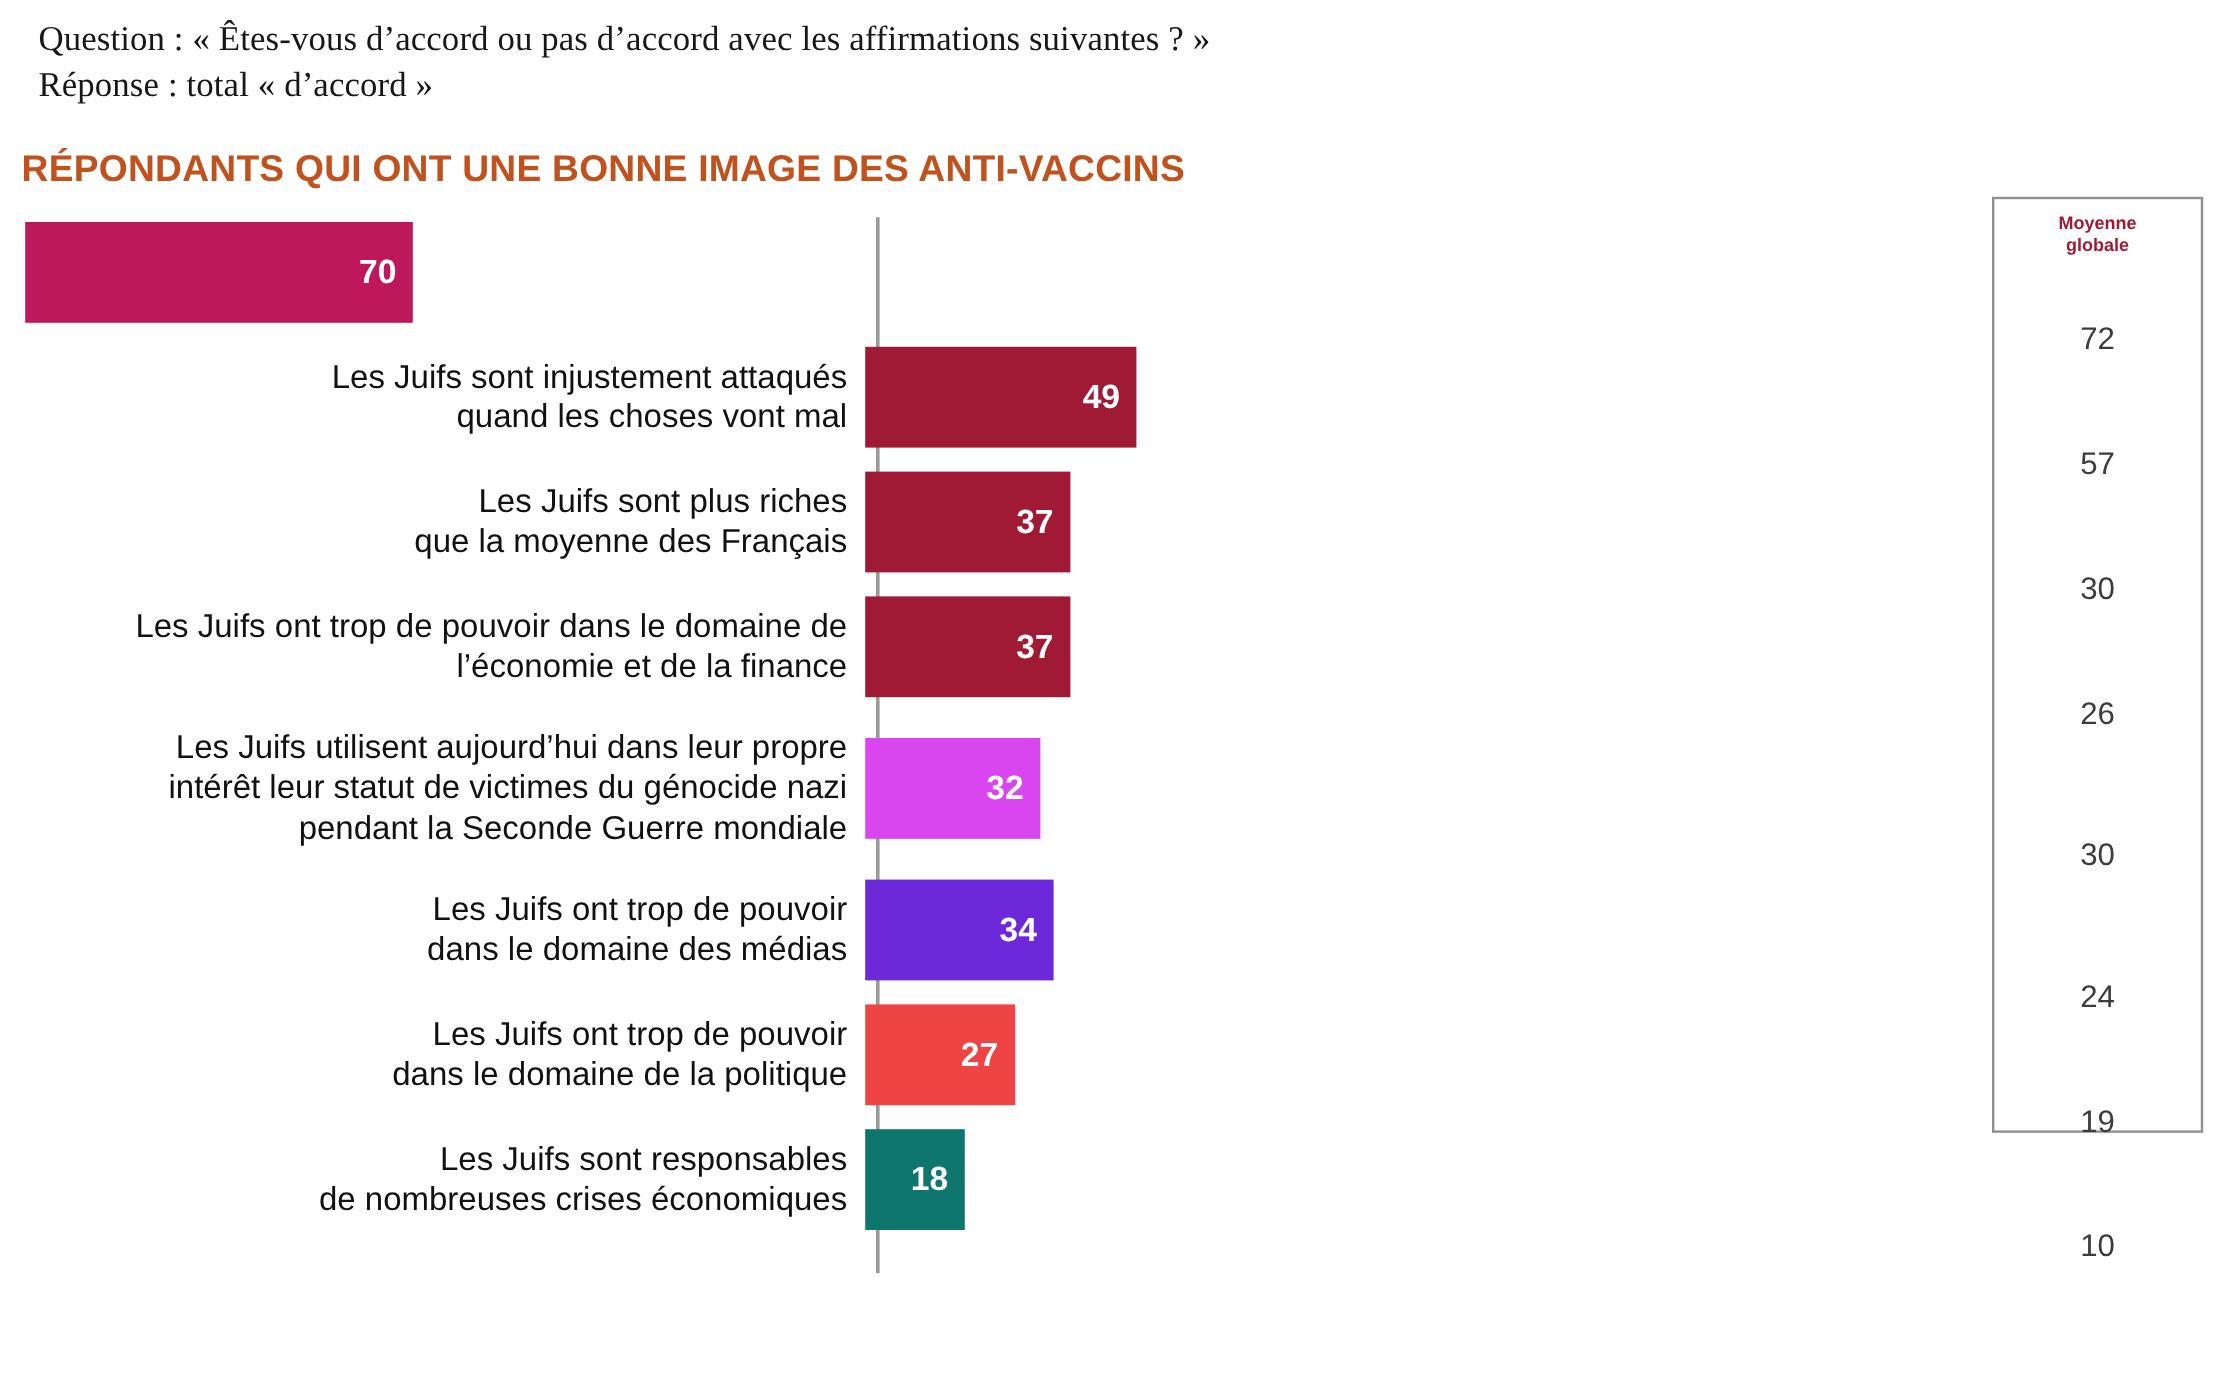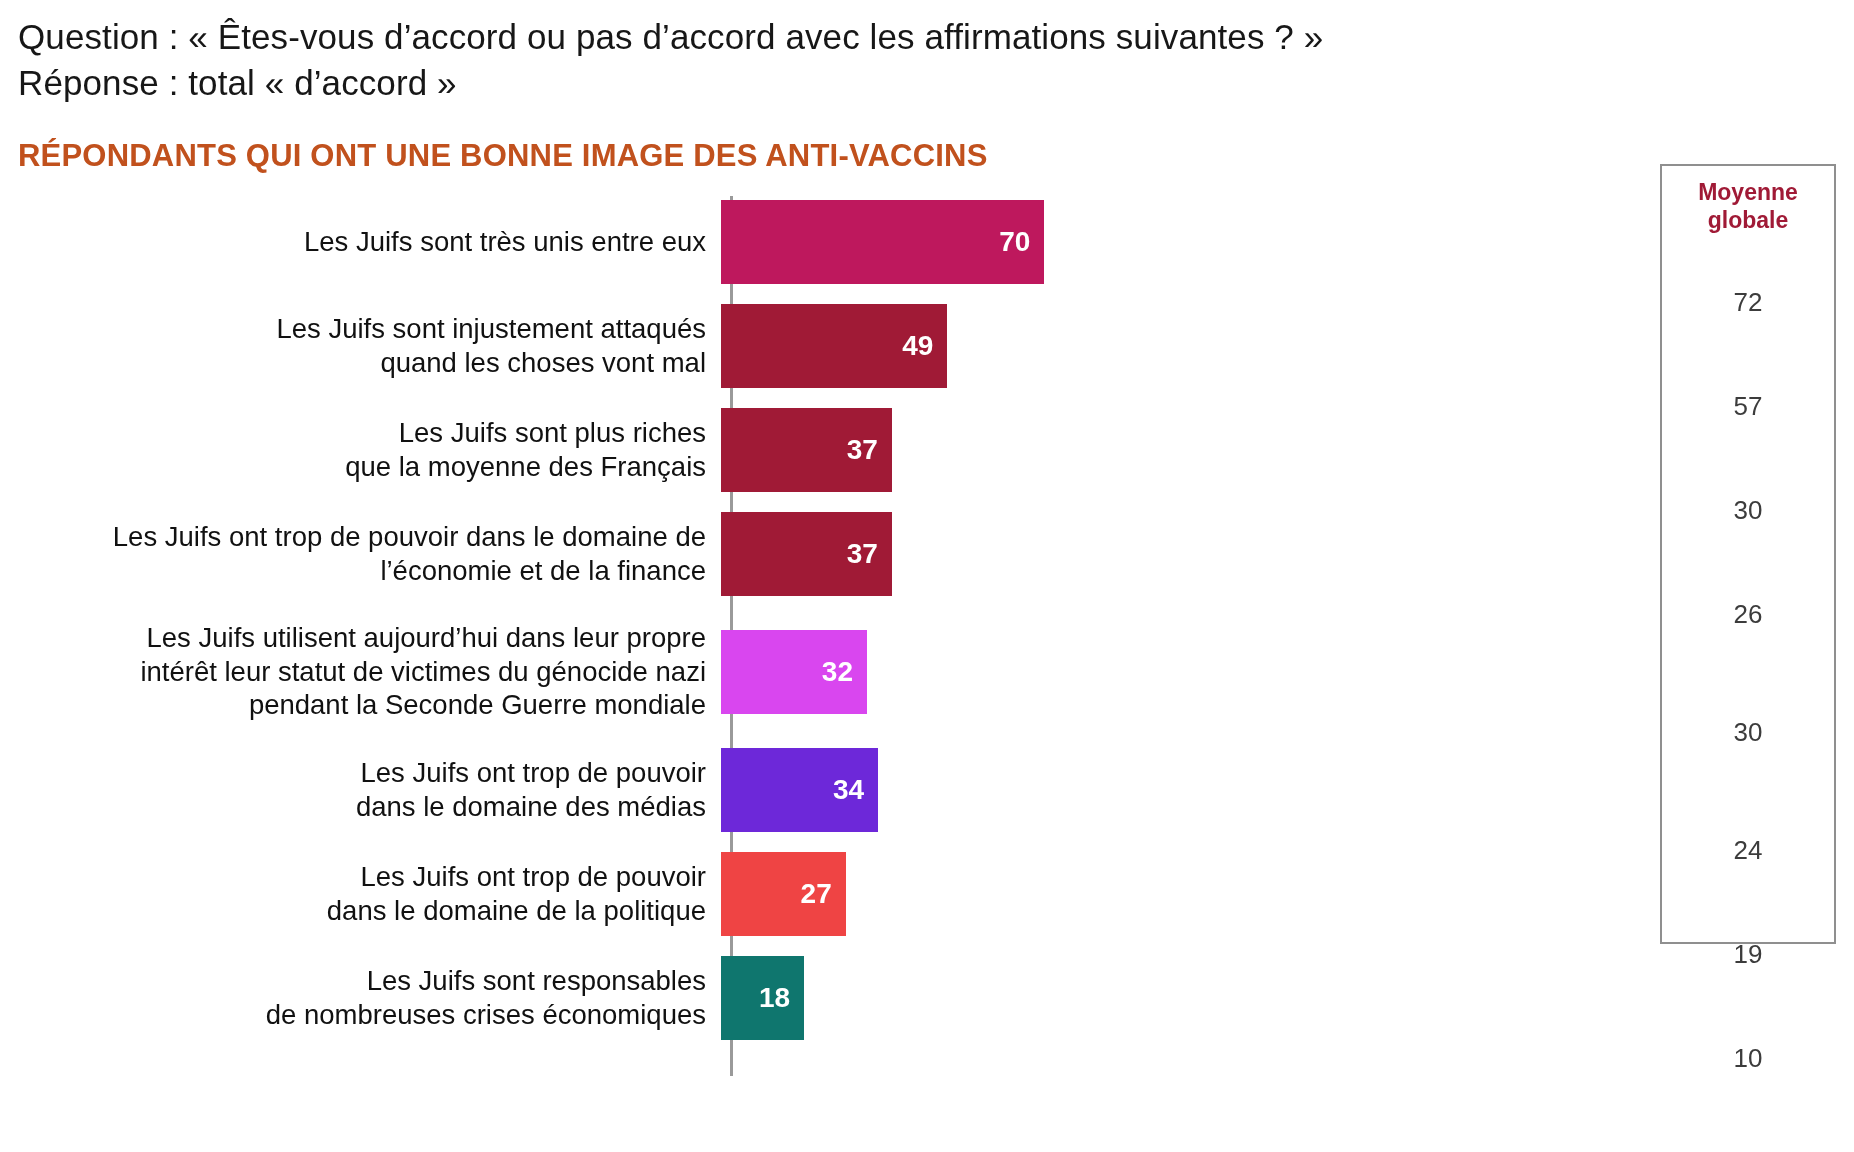--- a/index.html
+++ b/index.html
@@ -16,25 +16,26 @@
     overflow: hidden;
   }
   .page {
     position: relative;
     width: 1854px;
     height: 1152px;
     box-sizing: border-box;
     padding: 14px 0 0 18px;
   }
   .question-block {
-    font-size: 35px;
+    font-size: 29px;
     line-height: 1.32;
     color: #171717;
-    font-family: Liberation Sans, sans-serif;
+    font-family: Liberation Serif, serif;
     letter-spacing: 0.1px;
+    margin-left: 14px;
   }
   .question-line { white-space: nowrap; }
 
   .section-title {
     margin-top: 32px;
     font-size: 31px;
     font-weight: bold;
     color: #c1511d;
     letter-spacing: 0.2px;
     font-family: "Liberation Sans", sans-serif;
@@ -110,21 +111,21 @@
     width: 176px;
     height: 780px;
     border: 2px solid #8f8f8f;
     box-sizing: border-box;
     background: #ffffff;
   }
   .mean-header {
     text-align: center;
     color: #a01a36;
     font-weight: bold;
-    font-size: 23px;
+    font-size: 15px;
     line-height: 1.22;
     padding-top: 12px;
     font-family: "Liberation Sans", sans-serif;
   }
   .mean-values {
     position: relative;
     margin-top: 10px;
   }
   .mean-value {
     text-align: center;
@@ -145,23 +146,20 @@
     <div class="question-line">Question : « Êtes-vous d’accord ou pas d’accord avec les affirmations suivantes ? »</div>
     <div class="question-line">Réponse : total « d’accord »</div>
   </div>
 
   <div class="section-title">RÉPONDANTS QUI ONT UNE BONNE IMAGE DES ANTI-VACCINS</div>
 
   <div class="chart-area">
     <div class="axis-line"></div>
     <div class="rows" id="rows">
         <div class="row" style="height: 92px; margin-bottom: 12px;">
-          <div class="row-label" style="padding-top: 29px;">
-            <div>Les Juifs sont très unis entre eux</div>
-          </div>
           <div class="bar-wrap">
             <div class="bar" style="background: #be185d; width: 323.4px; height: 84px; margin-top: 4px;">
               <span>70</span>
             </div>
           </div>
         </div>
         <div class="row" style="height: 92px; margin-bottom: 12px;">
           <div class="row-label" style="padding-top: 12px;">
             <div>Les Juifs sont injustement attaqués</div>
             <div>quand les choses vont mal</div>

